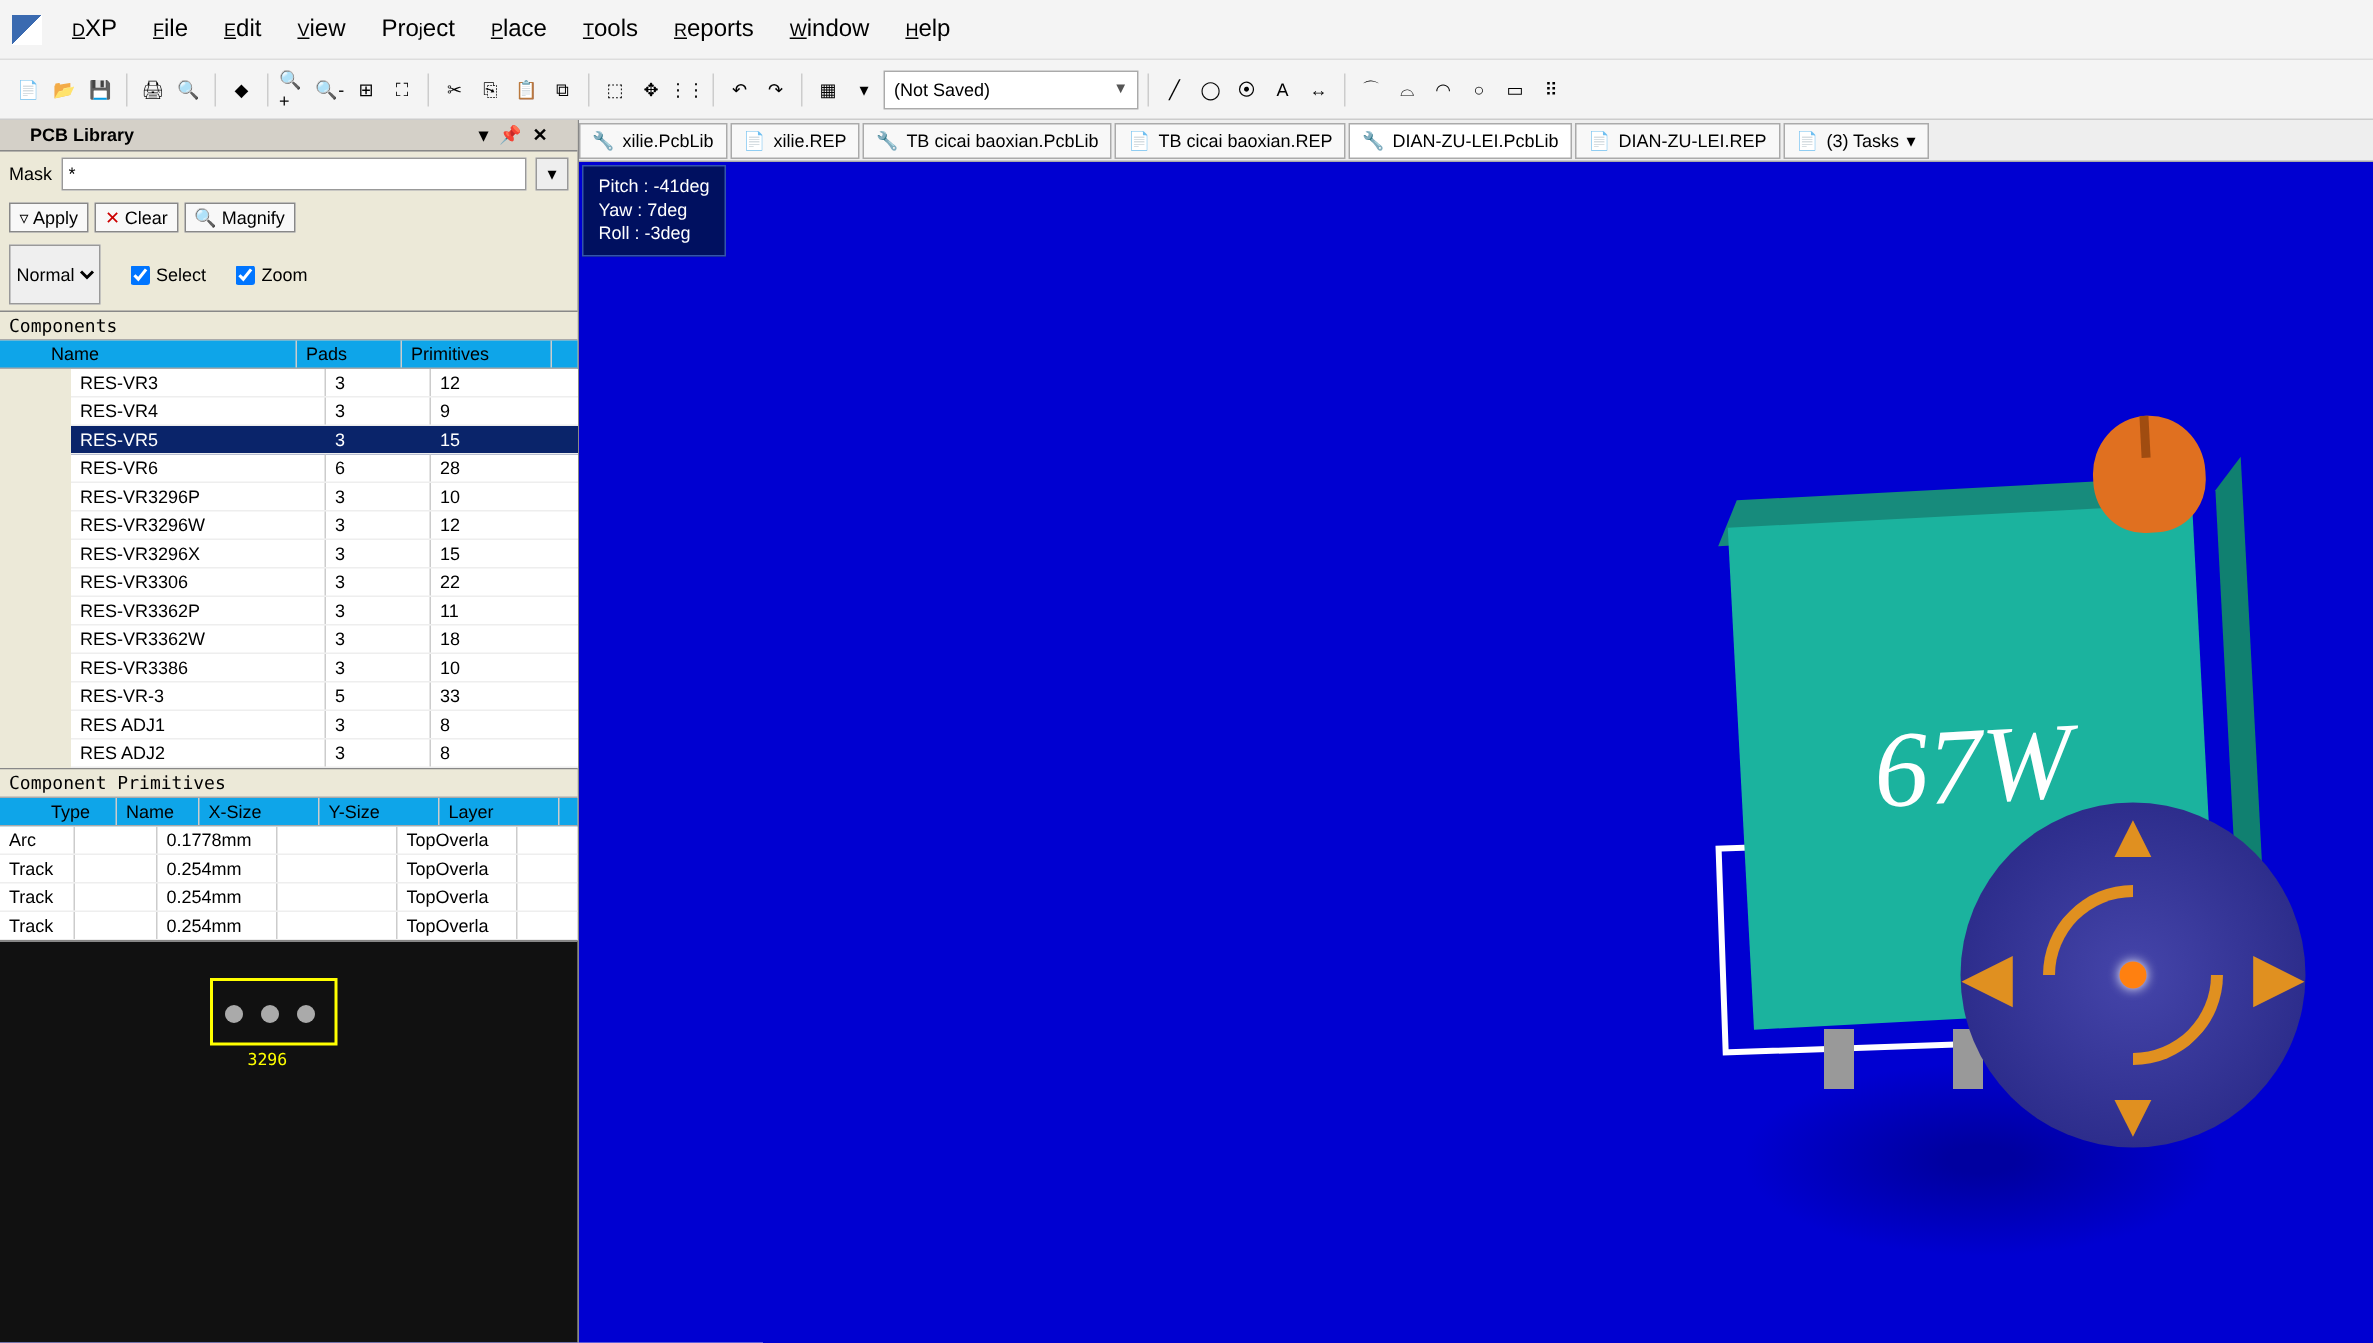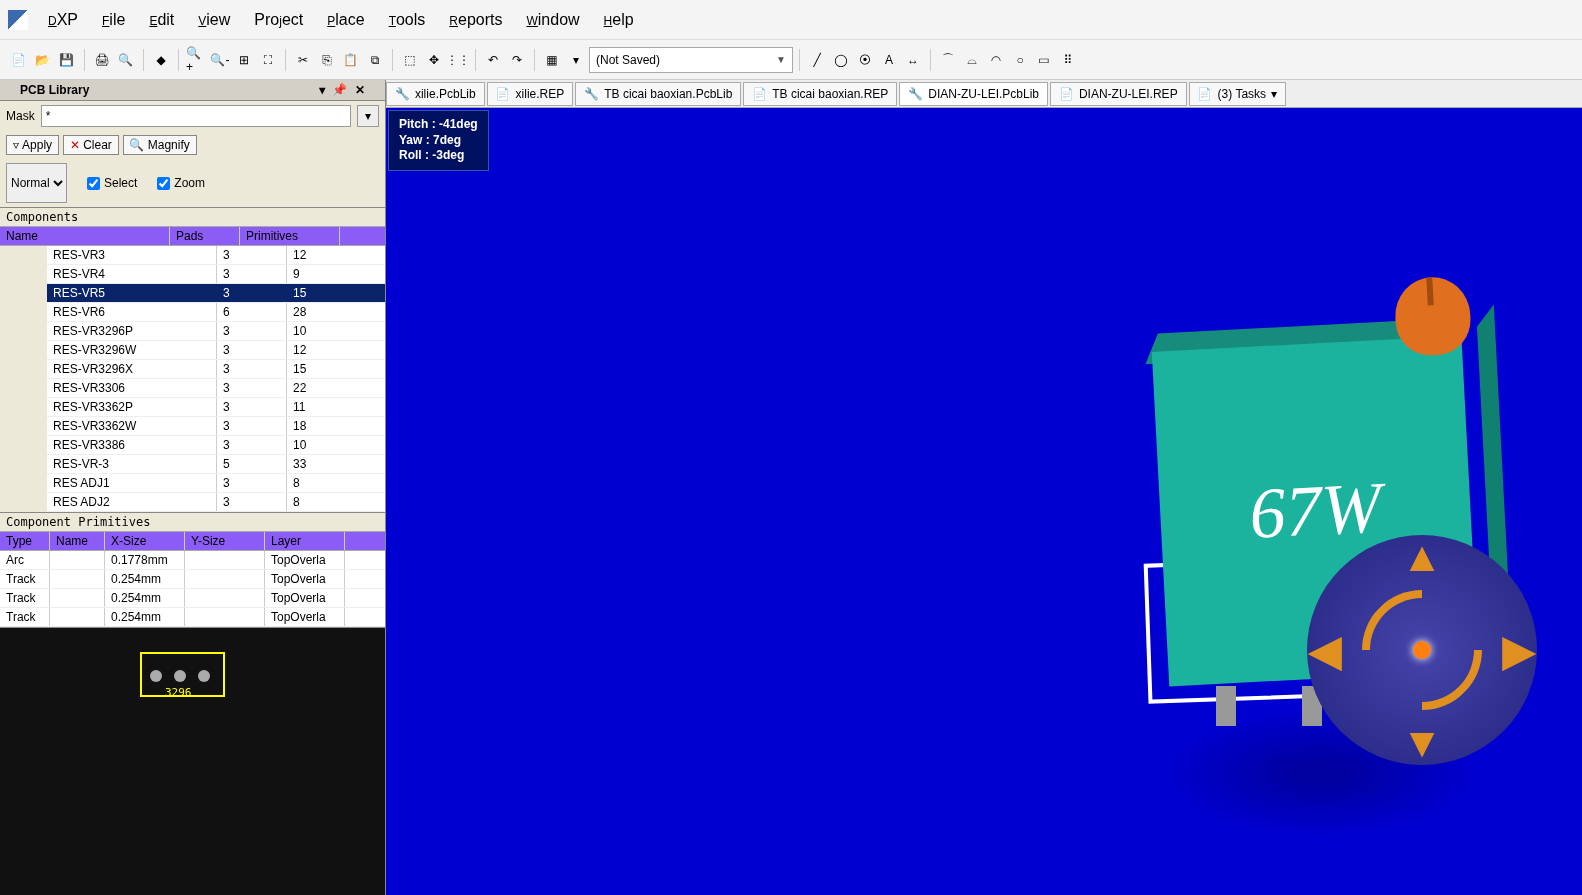--- a/index.html
+++ b/index.html
@@ -8,21 +8,21 @@
 
 .menubar { height: 40px; display: flex; align-items: center; padding: 0 8px; background: #f4f4f4; border-bottom: 1px solid #ddd; }
 .app-logo { width: 20px; height: 20px; background: linear-gradient(135deg,#3a6ab0 50%,#fff 50%); margin-right: 8px; }
 .menubar span { margin: 16px 12px; font-size: 16px; cursor: default; }
 .menubar span u { text-decoration: underline; }
 
 
 .toolbar { height: 40px; display: flex; align-items: center; padding: 0 8px; background: #f4f4f4; border-bottom: 1px solid #ccc; gap: 2px; }
 .tb-btn { width: 22px; height: 22px; display: inline-flex; align-items: center; justify-content: center; border: 1px solid transparent; cursor: pointer; }
 .tb-sep { width: 1px; height: 22px; background: #ccc; margin: 0 4px; }
-.saved-combo { height: 26px; border: 1px solid #aaa; background: #fff; padding: 0 6px; font-size: 14px; width: 204px; display:flex; align-items:center; justify-content:space-between;}
+.saved-combo { height: 26px; border: 1px solid #aaa; background: #fff; padding: 0 6px; font-size: 14px; width: 170px; display:flex; align-items:center; justify-content:space-between;}
 .saved-combo .arrow{font-size:10px;color:#555;}
 
 
 .main { display: flex; height: calc(895px - 80px); }
 
 
 .left-panel { width: 386px; display: flex; flex-direction: column; border-right: 1px solid #888; background: #ece9d8; }
 .panel-header { background: #d4d0c8; padding: 3px 20px; font-weight: bold; display: flex; justify-content: space-between; align-items: center; border-bottom: 1px solid #888; }
 .panel-header .ctrls span{margin-left:4px; cursor:pointer;}
 .mask-row { display: flex; align-items: center; padding: 4px 6px; gap: 6px; }
@@ -30,44 +30,44 @@
 .mask-row .dd{width:22px;height:22px;border:1px solid #999;background:#eee;display:flex;align-items:center;justify-content:center;}
 .btn-row { display: flex; align-items: center; gap: 4px; padding: 4px 6px; }
 .small-btn { border: 1px solid #888; background: #f8f8f8; padding: 2px 6px; display: inline-flex; align-items: center; gap: 3px; cursor:pointer;}
 .opt-row { display: flex; align-items: center; gap: 20px; padding: 4px 6px; }
 .opt-row select{height:40px;border:1px solid #999;}
 .opt-row label{display:flex;align-items:center;gap:4px;}
 
 .grid { border-top: 1px solid #888; position:relative;}
 .grid-title { background: #ece9d8; padding: 2px 6px; border-bottom: 1px solid #aaa; font-family: monospace; }
 .grid-head, .grid-row { display: grid; grid-template-columns: 170px 70px 100px; font-family: monospace; font-size:13px;}
-.grid-head { background: #8b5cf6; border-bottom: 1px solid #aaa; }
+.grid-head { background: #0ea5e9; border-bottom: 1px solid #aaa; padding-left: 28px; }
 .grid-head > div, .grid-row > div { padding: 2px 6px; border-right: 1px solid #ccc; overflow:hidden; white-space:nowrap;}
 .grid-body { max-height: 330px; overflow-y: auto; background:#fff;margin-left:47px;}
 .grid-row { border-bottom: 1px solid #eee; }
 .grid-row.sel { background: #0a246a; color: #fff; }
 .grid-row.sel > div{border-right-color:#0a246a;}
 
 .prim-grid .grid-head, .prim-grid .grid-row{grid-template-columns:50px 55px 80px 80px 80px;}
 .prim-body{max-height:100px; overflow-y:auto;background:#fff;}
 
 .preview-footprint{flex:1;min-height:80px;background:#111;border-top:1px solid #888;position:relative;}
 .fp-box{position:absolute;left:140px;top:24px;width:85px;height:45px;border:2px solid #ff0;}
 .fp-dots{position:absolute;left:150px;top:42px;display:flex;gap:12px;}
 .fp-dots span{width:12px;height:12px;border-radius:50%;background:#aaa;}
-.fp-lbl{position:absolute;left:165px;top:58px;color:#ff0;font-family:monospace;font-size:11px;}
+.fp-lbl{position:absolute;left:165px;top:72px;color:#ff0;font-family:monospace;font-size:11px;}
 
 
 .right-area { flex: 1; display: flex; flex-direction: column; }
 .tabbar { height: 28px; display: flex; align-items: center; background: #eee; border-bottom: 1px solid #aaa; gap:2px;overflow:hidden;}
 .tab { height: 24px; border: 1px solid #aaa; background: #f8f8f8; padding: 0 8px; display: inline-flex; align-items: center; gap: 5px; font-size:13px;cursor:pointer;}
 .tab.active{background:#fff;}
 .doc-body { flex: 1; position: relative; background: #0000d1; overflow:hidden;}
 
-.hud{position:absolute;left:2px;top:2px;background:#001060;color:#fff;padding:6px 10px;font-weight:bold;font-size:14px;line-height:1.3;border:1px solid #3355aa;}
+.hud{position:absolute;left:2px;top:2px;background:#001060;color:#fff;padding:6px 10px;font-weight:normal;font-size:14px;line-height:1.3;border:1px solid #3355aa;}
 
 
 .comp{position:absolute;left:775px;top:235px;width:330px;height:360px;transform:rotate(-3deg);}
 .comp-top{position:absolute;left:0;top:-18px;width:310px;height:30px;background:#178b7c;transform:skewX(-25deg);}
 .comp-front{position:absolute;left:0;top:0;width:310px;height:335px;background:#1bb39e;display:flex;align-items:center;justify-content:center;}
 .comp-side{position:absolute;right:-14px;top:-8px;width:18px;height:344px;background:#108070;transform:skewY(-50deg);transform-origin:top left;}
 .comp-text{color:#fff;font-size:72px;font-style:italic;font-family:"Comic Sans MS",cursive;}
 .knob{position:absolute;right:10px;top:-60px;width:75px;height:78px;background:#e07020;border-radius:50% 50% 45% 45%;}
 .knob::before{content:"";position:absolute;left:33px;top:0;width:6px;height:28px;background:#a04c10;}
 .board{position:absolute;left:760px;top:450px;width:330px;height:140px;border:4px solid #fff;background:transparent;transform:rotate(-2deg);}

